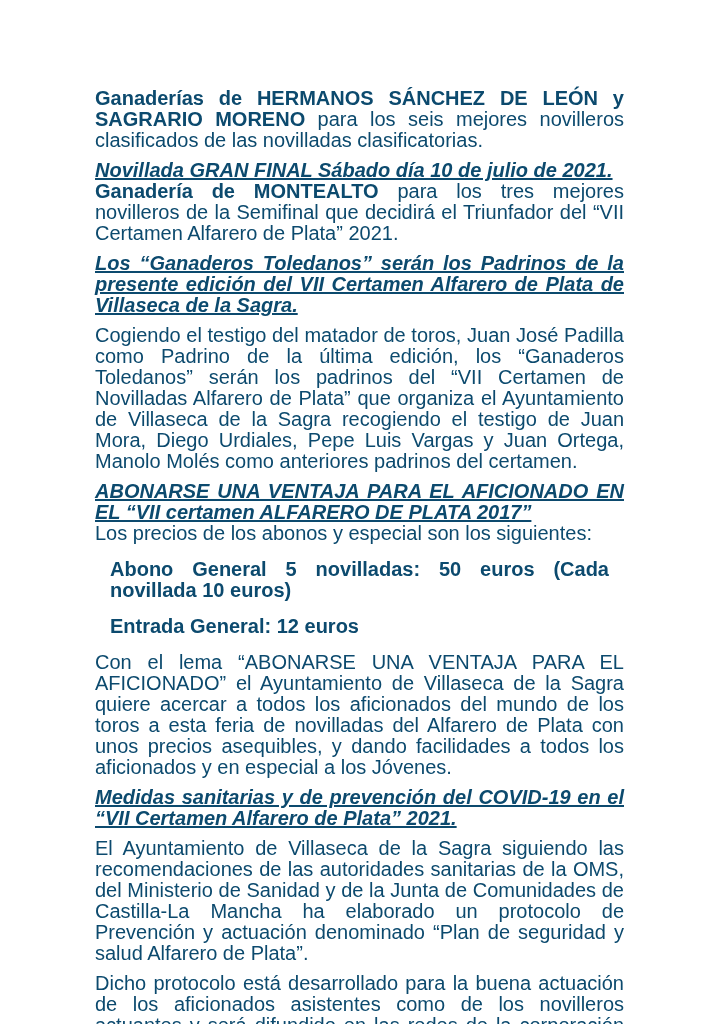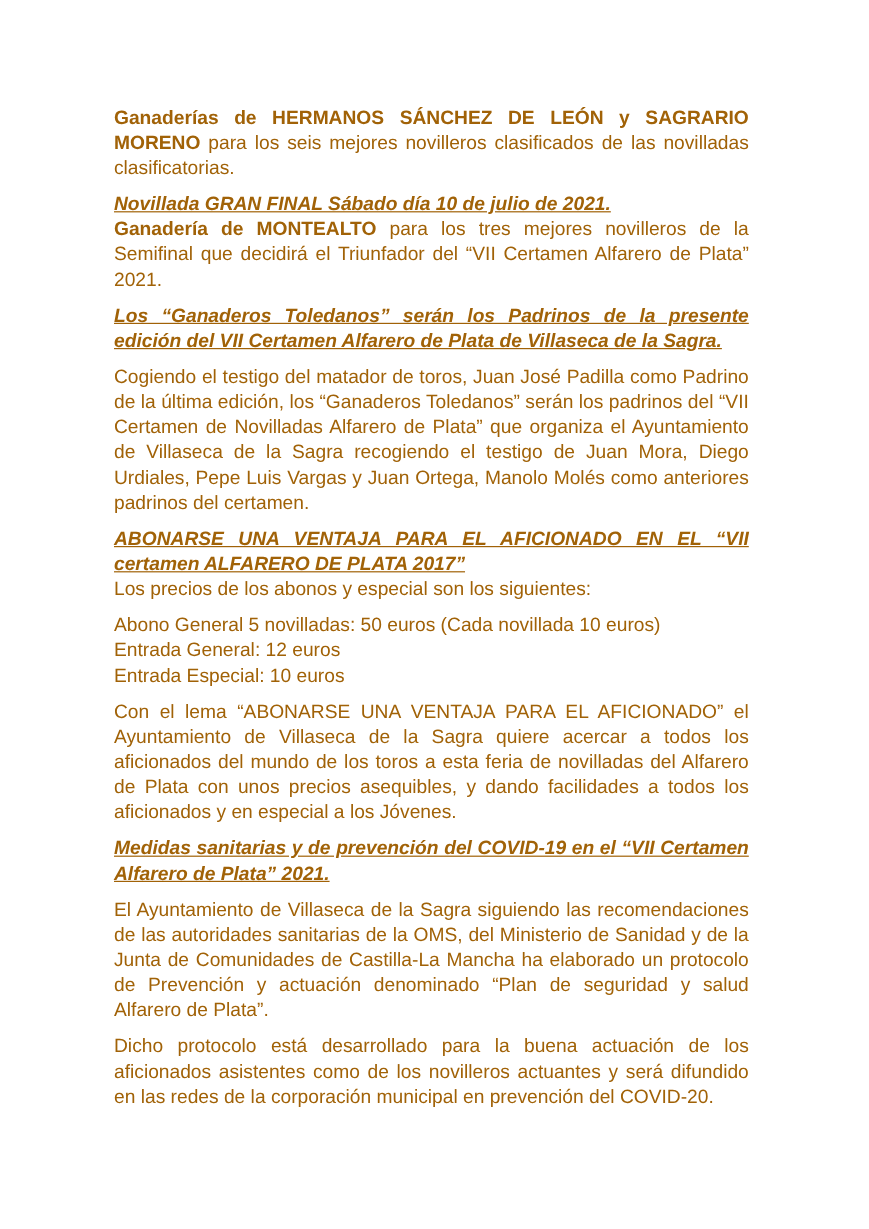--- a/index.html
+++ b/index.html
@@ -9,23 +9,23 @@
   }
   .page {
     position: relative;
     width: 724px;
     height: 1024px;
     margin: 0;
     background: #ffffff;
     box-sizing: border-box;
     padding: 88px 100px 0 95px;
     font-family: "Liberation Sans", "DejaVu Sans", sans-serif;
-    font-size: 16px;
+    font-size: 20px;
     line-height: 21px;
-    color: #a16207;
+    color: #0c4a6e;
     text-align: justify;
     overflow: hidden;
   }
   .para {
     margin: 0 0 9px 0;
     text-align: justify;
   }
   .heading {
     font-weight: bold;
     text-decoration: underline;
@@ -34,22 +34,22 @@
   .tight {
     margin-bottom: 0;
   }
   .b {
     font-weight: bold;
   }
   .price-block {
     margin: 0 0 9px 0;
   }
   .price-block .price {
-    margin: 0;
-    font-weight: normal;
+    margin: 15px;
+    font-weight: bold;
     text-align: justify;
   }
 </style>
 </head>
 <body>
 
 <div class="page">
 
   <p class="para"><span class="b">Ganaderías de HERMANOS SÁNCHEZ DE LEÓN y SAGRARIO MORENO</span><span> para los seis mejores novilleros clasificados de las novilladas clasificatorias.</span></p>
 
@@ -62,21 +62,20 @@
   <p class="para">Cogiendo el testigo del matador de toros, Juan José Padilla como Padrino de la última edición, los “Ganaderos Toledanos” serán los padrinos del “VII Certamen de Novilladas Alfarero de Plata” que organiza el Ayuntamiento de Villaseca de la Sagra recogiendo el testigo de Juan Mora, Diego Urdiales, Pepe Luis Vargas y Juan Ortega, Manolo Molés como anteriores padrinos del certamen.</p>
 
   <p class="para heading tight">ABONARSE UNA VENTAJA PARA EL AFICIONADO EN EL “VII certamen ALFARERO DE PLATA 2017”</p>
 
 
   <p class="para">Los precios de los abonos y especial son los siguientes:</p>
 
   <div class="price-block">
     <p class="price">Abono General 5 novilladas: 50 euros (Cada novillada 10 euros)</p>
     <p class="price">Entrada General: 12 euros</p>
-    <p class="price">Entrada Especial: 10 euros</p>
   </div>
 
   <p class="para">Con el lema “ABONARSE UNA VENTAJA PARA EL AFICIONADO” el Ayuntamiento de Villaseca de la Sagra quiere acercar a todos los aficionados del mundo de los toros a esta feria de novilladas del Alfarero de Plata con unos precios asequibles, y dando facilidades a todos los aficionados y en especial a los Jóvenes.</p>
 
   <p class="para heading">Medidas sanitarias y de prevención del COVID-19 en el “VII Certamen Alfarero de Plata” 2021.</p>
 
   <p class="para">El Ayuntamiento de Villaseca de la Sagra siguiendo las recomendaciones de las autoridades sanitarias de la OMS, del Ministerio de Sanidad y de la Junta de Comunidades de Castilla-La Mancha ha elaborado un protocolo de Prevención y actuación denominado “Plan de seguridad y salud Alfarero de Plata”.</p>
 
   <p class="para">Dicho protocolo está desarrollado para la buena actuación de los aficionados asistentes como de los novilleros actuantes y será difundido en las redes de la corporación municipal en prevención del COVID-20.</p>
 

